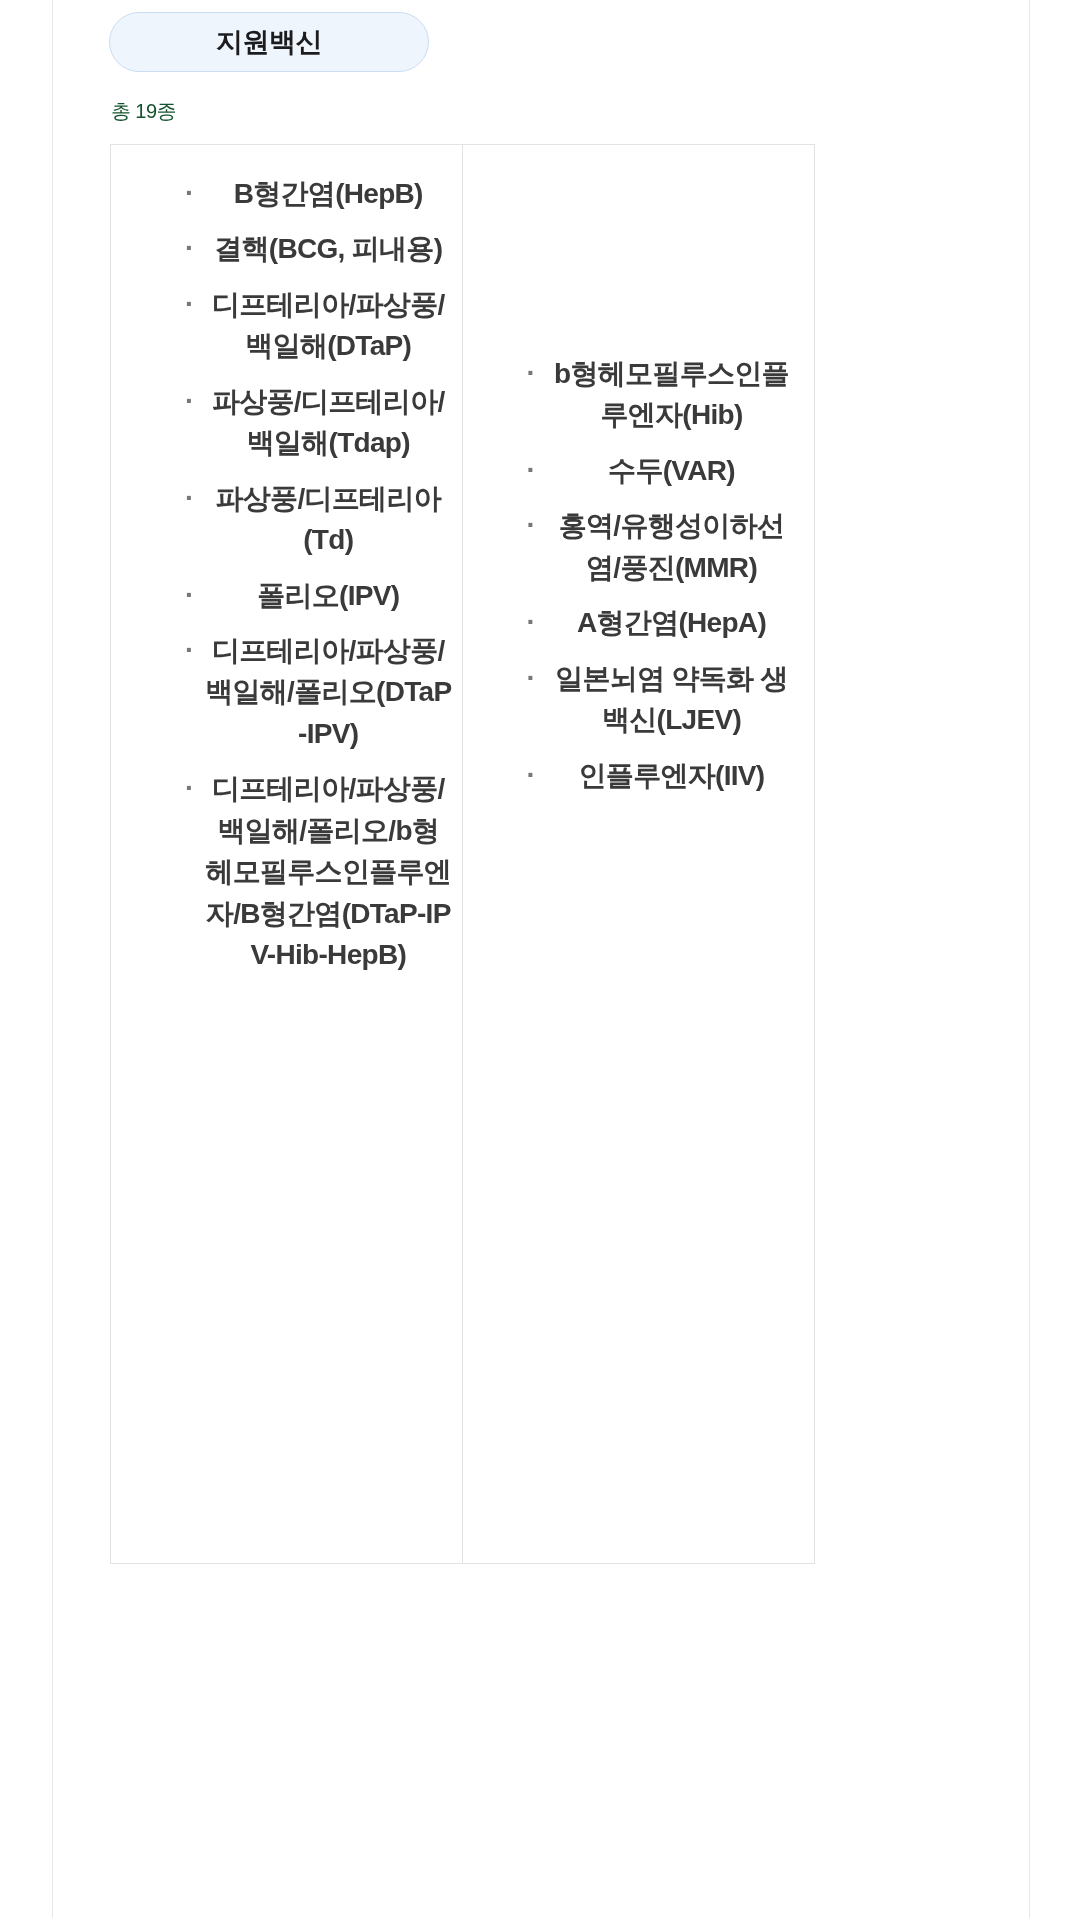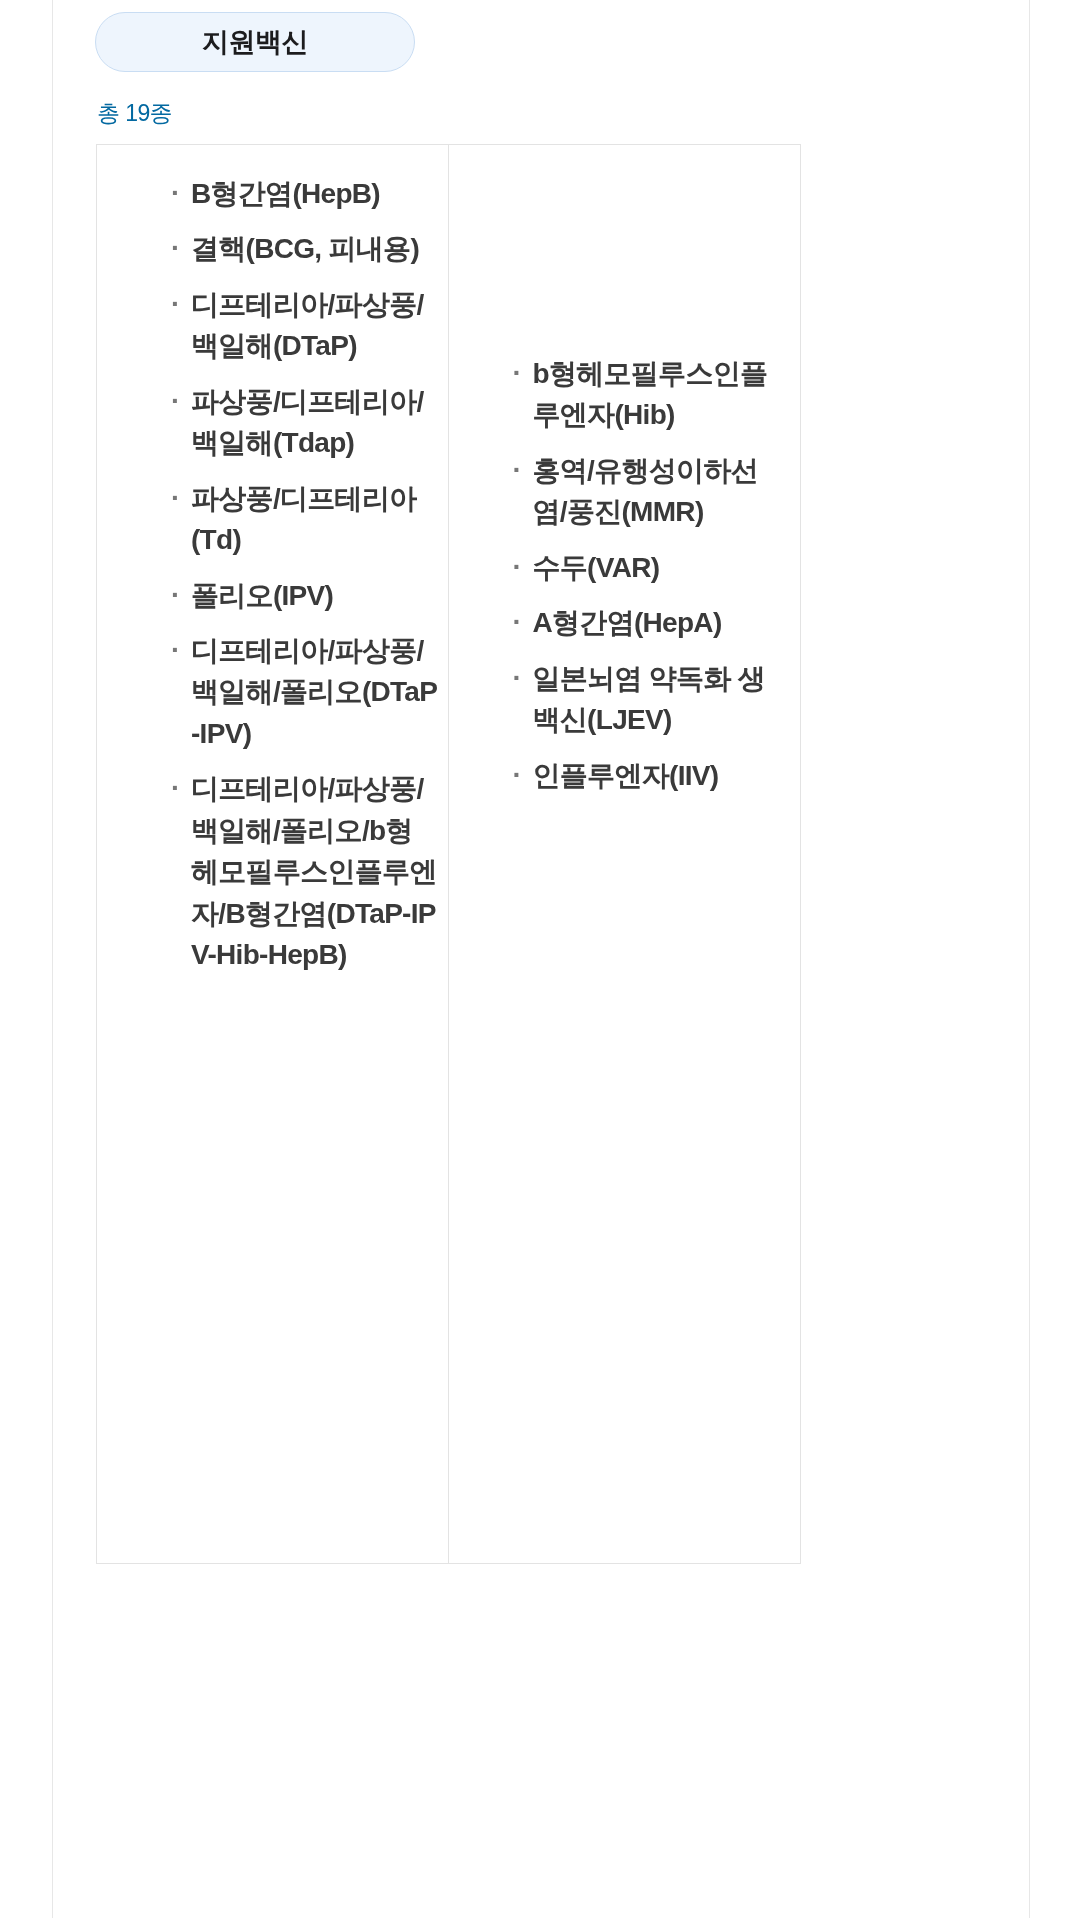--- a/index.html
+++ b/index.html
@@ -29,25 +29,26 @@
     position: absolute;
     left: 1029px;
     top: 0;
     width: 1px;
     height: 1918px;
     background: #e7e7e7;
   }
 
   .content {
     position: absolute;
-    left: 53px;
+    left: 67px;
     top: 0;
     width: 976px;
     height: 1376px;
     box-sizing: border-box;
+    text-align: center;
   }
 
   
   .chip {
     position: absolute;
     left: 42px;
     top: 12px;
     width: 320px;
     height: 60px;
     border: 1px solid #c9ddf3;
@@ -63,23 +64,23 @@
     font-weight: 700;
     color: #1c1c1e;
     letter-spacing: -0.5px;
   }
 
   
   .total-count {
     position: absolute;
     left: 44px;
     top: 98px;
-    font-size: 23px;
+    font-size: 20px;
     font-weight: 400;
-    color: #0369a1;
+    color: #14532d;
     letter-spacing: -0.6px;
   }
 
   
   .vaccine-box {
     position: absolute;
     left: 43px;
     top: 144px;
     width: 705px;
     height: 1420px;
@@ -151,21 +152,21 @@
       <div class="v-item">디프테리아/파상풍/백일해(DTaP)</div>
       <div class="v-item">파상풍/디프테리아/백일해(Tdap)</div>
       <div class="v-item">파상풍/디프테리아(Td)</div>
       <div class="v-item">폴리오(IPV)</div>
       <div class="v-item">디프테리아/파상풍/백일해/폴리오(DTaP-IPV)</div>
       <div class="v-item">디프테리아/파상풍/백일해/폴리오/b형헤모필루스인플루엔자/B형간염(DTaP-IPV-Hib-HepB)</div>
     </div>
 
     <div class="vaccine-col col-right">
       <div class="v-item">b형헤모필루스인플루엔자(Hib)</div>
+      <div class="v-item">수두(VAR)</div>
       <div class="v-item">홍역/유행성이하선염/풍진(MMR)</div>
-      <div class="v-item">수두(VAR)</div>
       <div class="v-item">A형간염(HepA)</div>
       <div class="v-item">일본뇌염 약독화 생백신(LJEV)</div>
       <div class="v-item">인플루엔자(IIV)</div>
     </div>
 
   </div>
 </div>
 
 </body></html>

